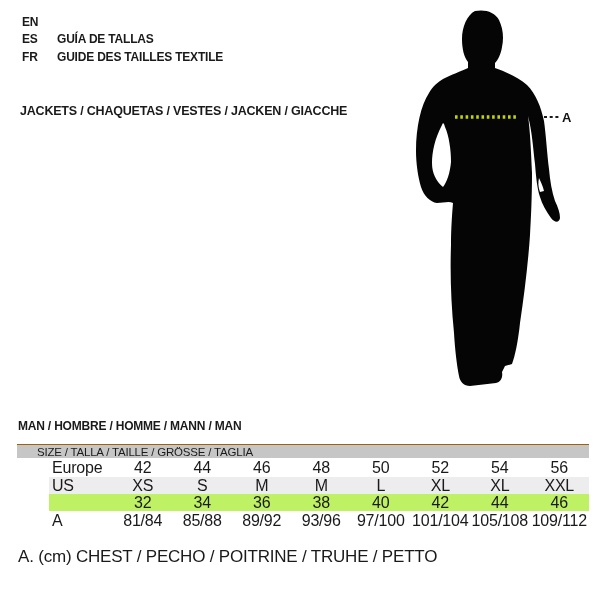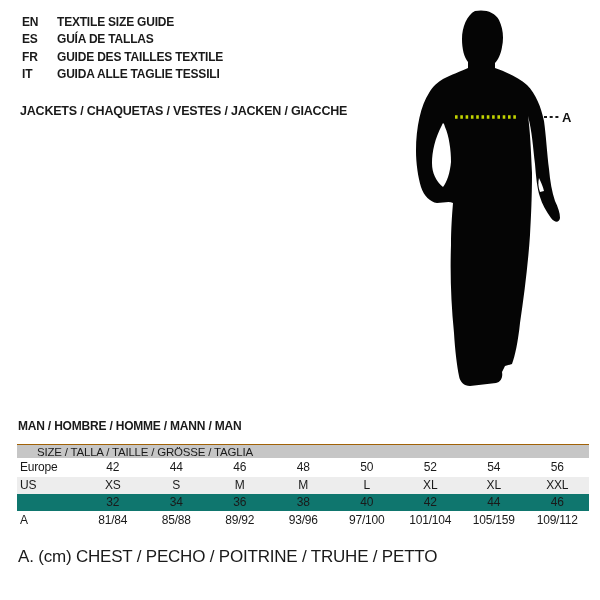--- a/index.html
+++ b/index.html
@@ -18,49 +18,44 @@
   
   .figure{left:405px;top:5px;}
   .alabel{font-family:"Liberation Sans",sans-serif;font-size:13px;font-weight:700;fill:#111;}
   .hole{fill:#ffffff;}
   
   .section-heading{left:18px;top:419px;font-weight:700;font-size:12px;letter-spacing:-0.2px;white-space:nowrap;}
   .footnote{left:18px;top:547px;font-weight:400;font-size:17px;letter-spacing:-0.2px;white-space:nowrap;}
   
   .size-table{left:17px;top:444px;width:572px;}
   .thead{height:14px;line-height:14px;border-top:1px solid #a16207;font-size:11.5px;letter-spacing:-0.2px;padding-left:20px;box-sizing:border-box;}
-  .trow{display:grid;grid-template-columns:64px repeat(8,1fr);height:17px;line-height:17px;font-size:12px;letter-spacing:-0.2px;}
+  .trow{display:grid;grid-template-columns:64px repeat(8,1fr);height:17px;line-height:17px;font-size:16px;letter-spacing:-0.2px;margin-left:32px;}
   .tbody .trow:nth-child(1),.tbody .trow:nth-child(4){height:19px;line-height:19px;}
   .tlabel{text-align:left;padding-left:3px;}
   .tcell{text-align:center;}
 </style>
 </head>
 <body>
 
 <div class="abs lang-list">
   <div class="lang-row">
     <span class="lang-code">EN</span>
-    <span class="lang-label">TEXTILE SIZE GUIDE</span>
   </div>
 
   <div class="lang-row">
     <span class="lang-code">ES</span>
     <span class="lang-label">GUÍA DE TALLAS</span>
   </div>
 
   <div class="lang-row">
     <span class="lang-code">FR</span>
     <span class="lang-label">GUIDE DES TAILLES TEXTILE</span>
   </div>
 
 
-  <div class="lang-row">
-    <span class="lang-code">IT</span>
-    <span class="lang-label">GUIDA ALLE TAGLIE TESSILI</span>
-  </div>
 </div>
 
 <div class="abs categories">
 
   <div class="category-line">JACKETS / CHAQUETAS / VESTES / JACKEN / GIACCHE</div>
 </div>
 
 <svg class="abs figure" width="195" height="390" viewBox="0 0 195 390">
   <path fill="#050505" d="
     M70 6
@@ -136,38 +131,38 @@
         <span class="tlabel">US</span>
         <span class="tcell">XS</span>
         <span class="tcell">S</span>
         <span class="tcell">M</span>
         <span class="tcell">M</span>
         <span class="tcell">L</span>
         <span class="tcell">XL</span>
         <span class="tcell">XL</span>
         <span class="tcell">XXL</span>
       </div>
-      <div class="trow" style="background: #0f766e;">
+      <div class="trow" style="background: #bef264;">
         <span class="tlabel"></span>
         <span class="tcell">32</span>
         <span class="tcell">34</span>
         <span class="tcell">36</span>
         <span class="tcell">38</span>
         <span class="tcell">40</span>
         <span class="tcell">42</span>
         <span class="tcell">44</span>
         <span class="tcell">46</span>
       </div>
       <div class="trow">
         <span class="tlabel">A</span>
         <span class="tcell">81/84</span>
         <span class="tcell">85/88</span>
         <span class="tcell">89/92</span>
         <span class="tcell">93/96</span>
         <span class="tcell">97/100</span>
         <span class="tcell">101/104</span>
-        <span class="tcell">105/159</span>
+        <span class="tcell">105/108</span>
         <span class="tcell">109/112</span>
       </div>
     </div>
 </div>
 
 <div class="abs footnote">A. (cm) CHEST / PECHO / POITRINE / TRUHE / PETTO</div>
 
 </body></html>

